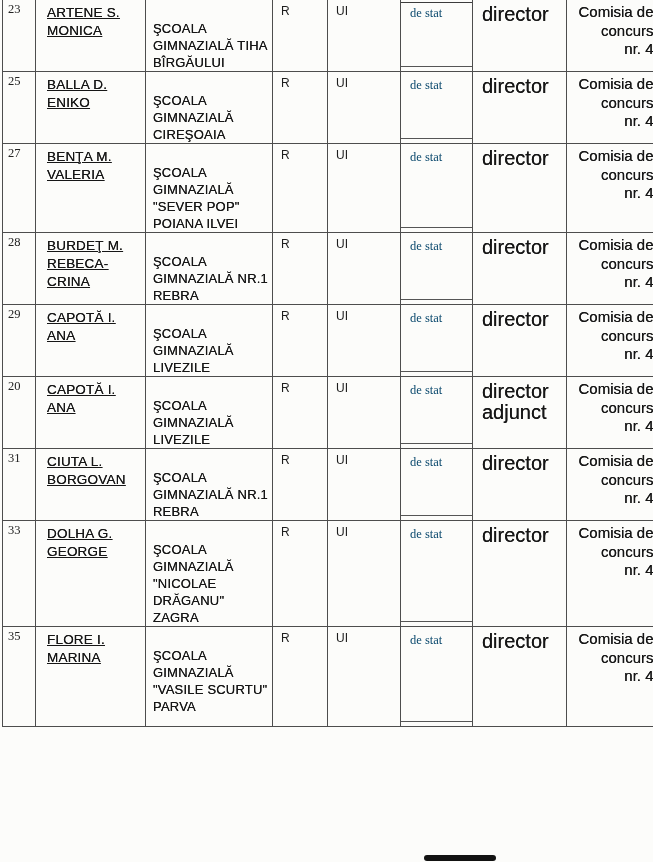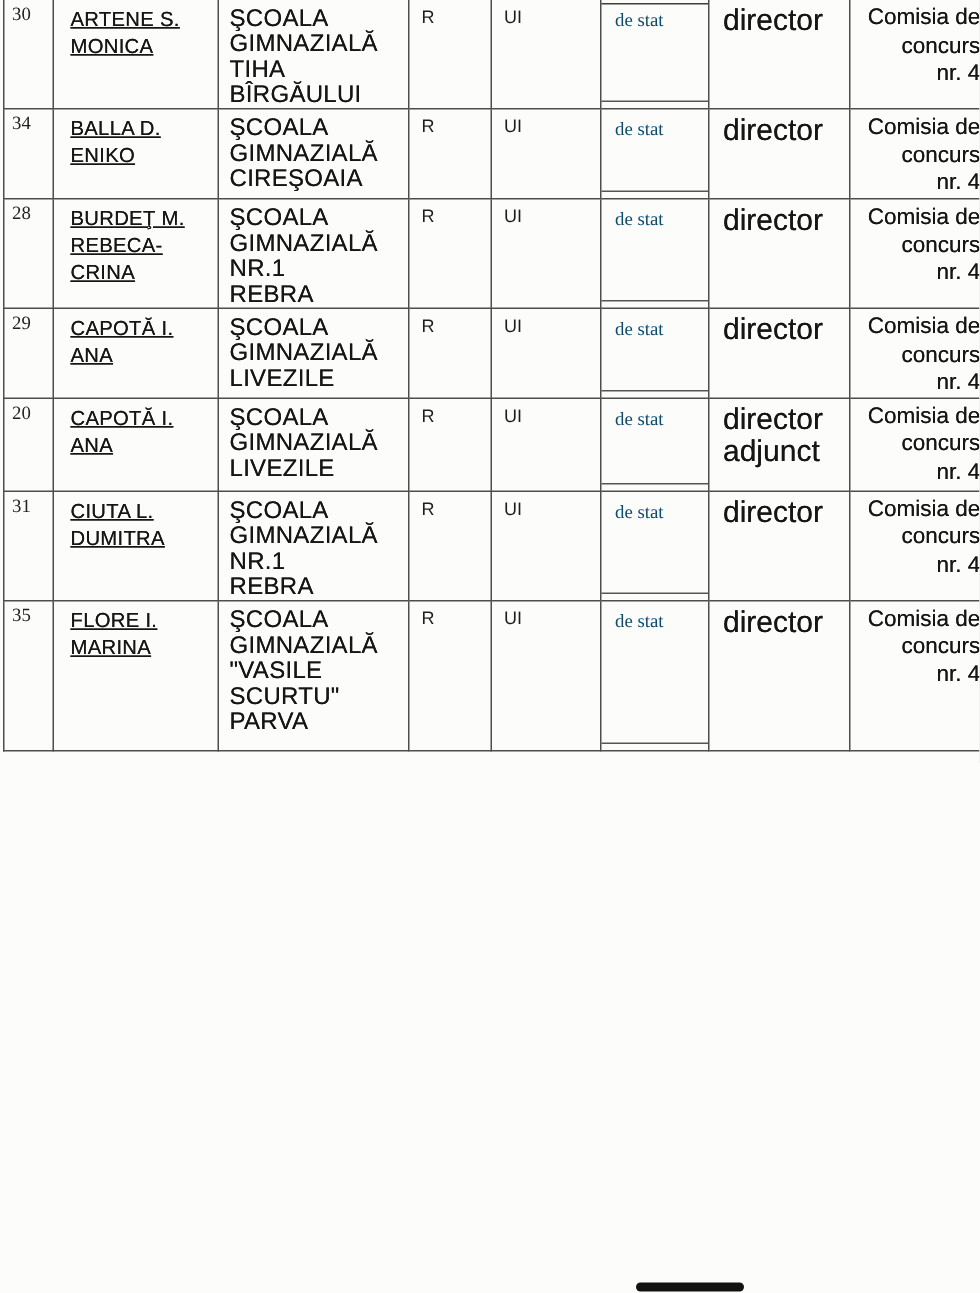--- a/index.html
+++ b/index.html
@@ -35,23 +35,23 @@
   }
   .c-name{
     font-size:13.5px;
     line-height:18px;
     padding:4px 2px 0 11px;
     letter-spacing:.2px;
     text-shadow:0 0 .4px #222;
     text-decoration:underline;
   }
   .c-school{
-    font-size:16px;
+    font-size:13px;
     line-height:17px;
-    padding:4px 2px 0 7px;
+    padding:20px 2px 0 7px;
     letter-spacing:.2px;
     text-shadow:0 0 .4px #222;
   }
   .c-r,.c-ui{
     font-size:12px;
     padding:4px 0 0 8px;
     color:#1d1d1d;
   }
   .c-fund{
     position:relative;
@@ -105,41 +105,57 @@
         <col style="width:110px">
         <col style="width:127px">
       <col style="width:55px">
         <col style="width:73px">
         <col style="width:72px">
       <col style="width:94px">
         <col style="width:87px">
     </colgroup>
     <tbody>
       <tr style="height:62px">
-        <td class="c-nr">30</td>
+        <td class="c-nr">23</td>
         <td class="c-name ml">ARTENE S.
 MONICA</td>
         <td class="c-school ml">ŞCOALA
 GIMNAZIALĂ TIHA
 BÎRGĂULUI</td>
         <td class="c-r">R</td>
         <td class="c-ui">UI</td>
         <td class="c-fund">de stat</td>
         <td class="c-pos ml">director</td>
         <td class="c-com ml">Comisia de
 concurs
 nr. 4</td>
       </tr>
       <tr style="height:60px">
-        <td class="c-nr">34</td>
+        <td class="c-nr">25</td>
         <td class="c-name ml">BALLA D.
 ENIKO</td>
         <td class="c-school ml">ŞCOALA
 GIMNAZIALĂ
 CIREŞOAIA</td>
+        <td class="c-r">R</td>
+        <td class="c-ui">UI</td>
+        <td class="c-fund">de stat</td>
+        <td class="c-pos ml">director</td>
+        <td class="c-com ml">Comisia de
+concurs
+nr. 4</td>
+      </tr>
+      <tr style="height:74px">
+        <td class="c-nr">27</td>
+        <td class="c-name ml">BENŢA M.
+VALERIA</td>
+        <td class="c-school ml">ŞCOALA
+GIMNAZIALĂ
+"SEVER POP"
+POIANA ILVEI</td>
         <td class="c-r">R</td>
         <td class="c-ui">UI</td>
         <td class="c-fund">de stat</td>
         <td class="c-pos ml">director</td>
         <td class="c-com ml">Comisia de
 concurs
 nr. 4</td>
       </tr>
       <tr style="height:58px">
         <td class="c-nr">28</td>
@@ -184,24 +200,41 @@
         <td class="c-fund">de stat</td>
         <td class="c-pos ml">director
 adjunct</td>
         <td class="c-com ml">Comisia de
 concurs
 nr. 4</td>
       </tr>
       <tr style="height:60px">
         <td class="c-nr">31</td>
         <td class="c-name ml">CIUTA L.
-DUMITRA</td>
+BORGOVAN</td>
         <td class="c-school ml">ŞCOALA
 GIMNAZIALĂ NR.1
 REBRA</td>
+        <td class="c-r">R</td>
+        <td class="c-ui">UI</td>
+        <td class="c-fund">de stat</td>
+        <td class="c-pos ml">director</td>
+        <td class="c-com ml">Comisia de
+concurs
+nr. 4</td>
+      </tr>
+      <tr style="height:88px">
+        <td class="c-nr">33</td>
+        <td class="c-name ml">DOLHA G.
+GEORGE</td>
+        <td class="c-school ml">ŞCOALA
+GIMNAZIALĂ
+"NICOLAE
+DRĂGANU"
+ZAGRA</td>
         <td class="c-r">R</td>
         <td class="c-ui">UI</td>
         <td class="c-fund">de stat</td>
         <td class="c-pos ml">director</td>
         <td class="c-com ml">Comisia de
 concurs
 nr. 4</td>
       </tr>
       <tr style="height:100px">
         <td class="c-nr">35</td>

